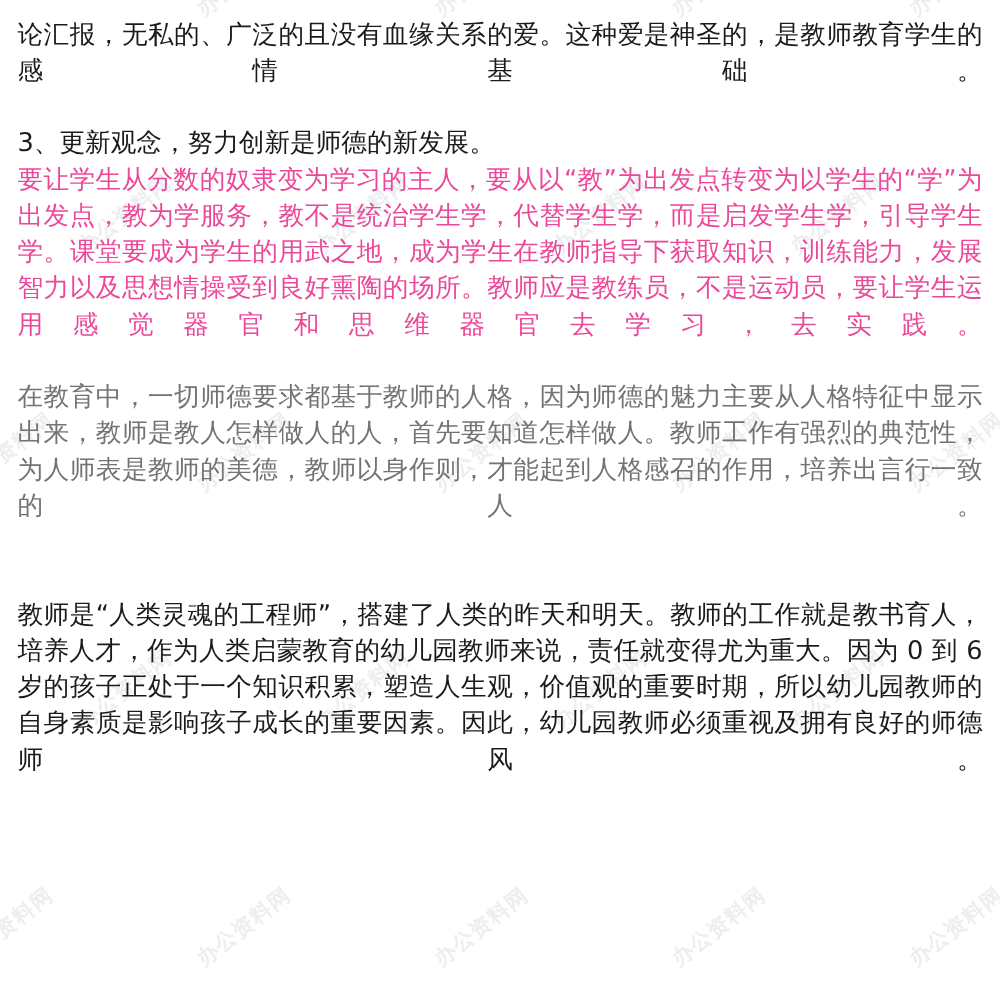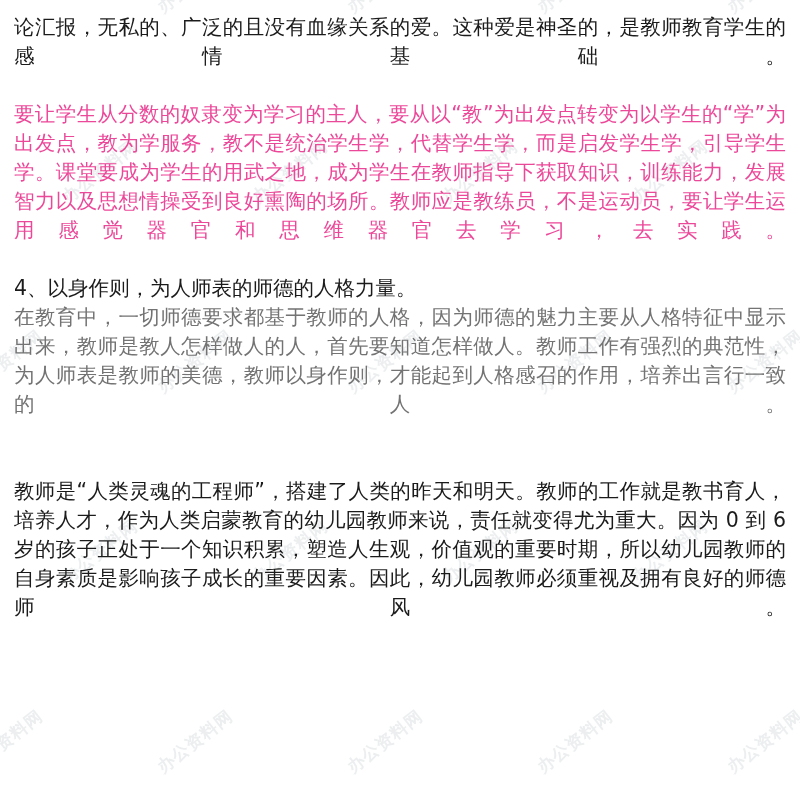--- a/index.html
+++ b/index.html
@@ -111,21 +111,21 @@
       <div class="watermark-mark" style="left: -40px; top: 730px; color: rgb(233, 236, 238);">办公资料网</div>
       <div class="watermark-mark" style="left: 150px; top: 730px; color: rgb(233, 236, 238);">办公资料网</div>
       <div class="watermark-mark" style="left: 340px; top: 730px; color: rgb(233, 236, 238);">办公资料网</div>
       <div class="watermark-mark" style="left: 530px; top: 730px; color: rgb(233, 236, 238);">办公资料网</div>
       <div class="watermark-mark" style="left: 720px; top: 730px; color: rgb(233, 236, 238);">办公资料网</div>
     </div>
 
   <div id="text-layer">
     <div class="doc-body" id="doc-body">
         <p class="para" style="color: rgb(27, 27, 27);">论汇报，无私的、广泛的且没有血缘关系的爱。这种爱是神圣的，是教师教育学生的感情基础。</p>
+        <p class="para nojust" style="color: rgb(27, 27, 27);">3、更新观念，努力创新是师德的新发展。</p>
         <p class="para" style="color: #ec4899;">要让学生从分数的奴隶变为学习的主人，要从以“教”为出发点转变为以学生的“学”为出发点，教为学服务，教不是统治学生学，代替学生学，而是启发学生学，引导学生学。课堂要成为学生的用武之地，成为学生在教师指导下获取知识，训练能力，发展智力以及思想情操受到良好熏陶的场所。教师应是教练员，不是运动员，要让学生运用感觉器官和思维器官去学习，去实践。</p>
-        <p class="para nojust" style="color: rgb(27, 27, 27);">4、以身作则，为人师表的师德的人格力量。</p>
         <p class="para" style="color: #737373;">在教育中，一切师德要求都基于教师的人格，因为师德的魅力主要从人格特征中显示出来，教师是教人怎样做人的人，首先要知道怎样做人。教师工作有强烈的典范性，为人师表是教师的美德，教师以身作则，才能起到人格感召的作用，培养出言行一致的人。</p>
         <div class="spacer"></div>
         <p class="para" style="color: rgb(27, 27, 27);">教师是“人类灵魂的工程师”，搭建了人类的昨天和明天。教师的工作就是教书育人，培养人才，作为人类启蒙教育的幼儿园教师来说，责任就变得尤为重大。因为 0 到 6 岁的孩子正处于一个知识积累，塑造人生观，价值观的重要时期，所以幼儿园教师的自身素质是影响孩子成长的重要因素。因此，幼儿园教师必须重视及拥有良好的师德师风。</p>
       </div>
   </div>
 
 </div>
 
 </body></html>

